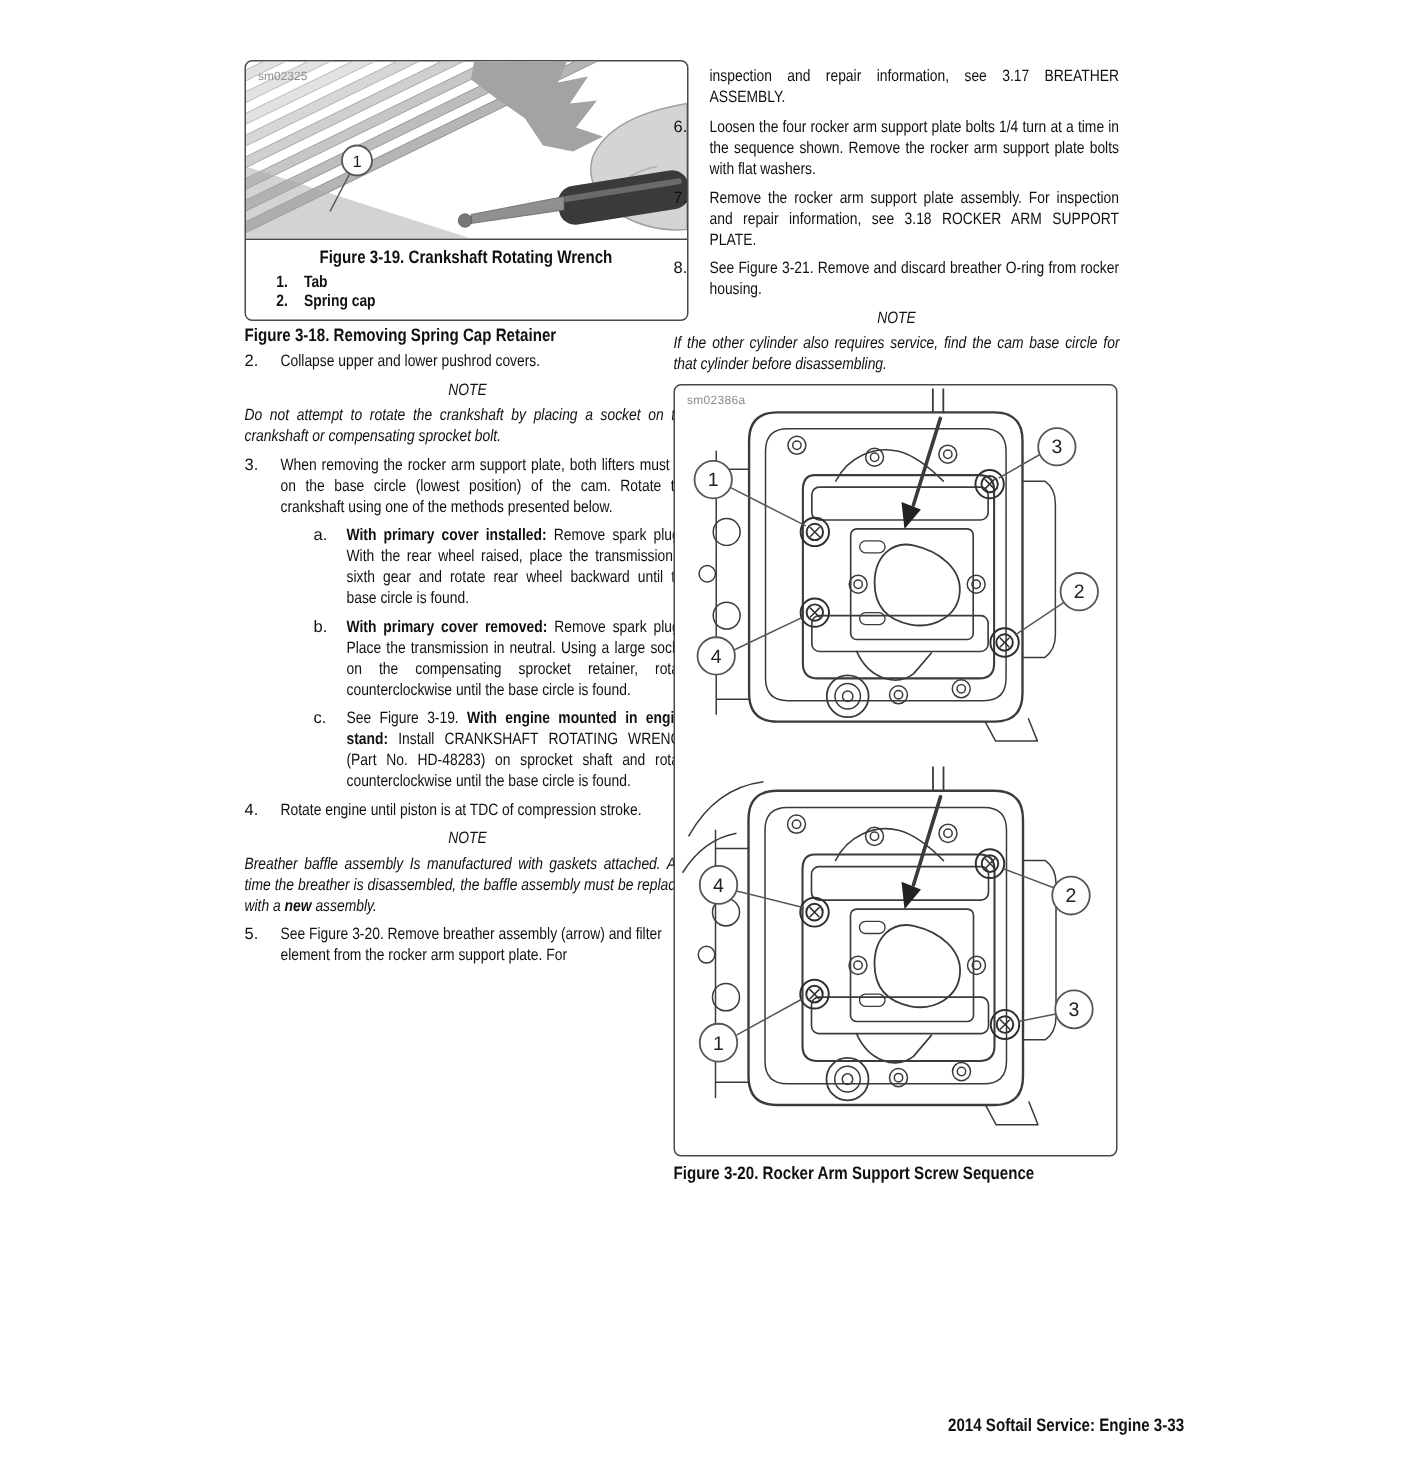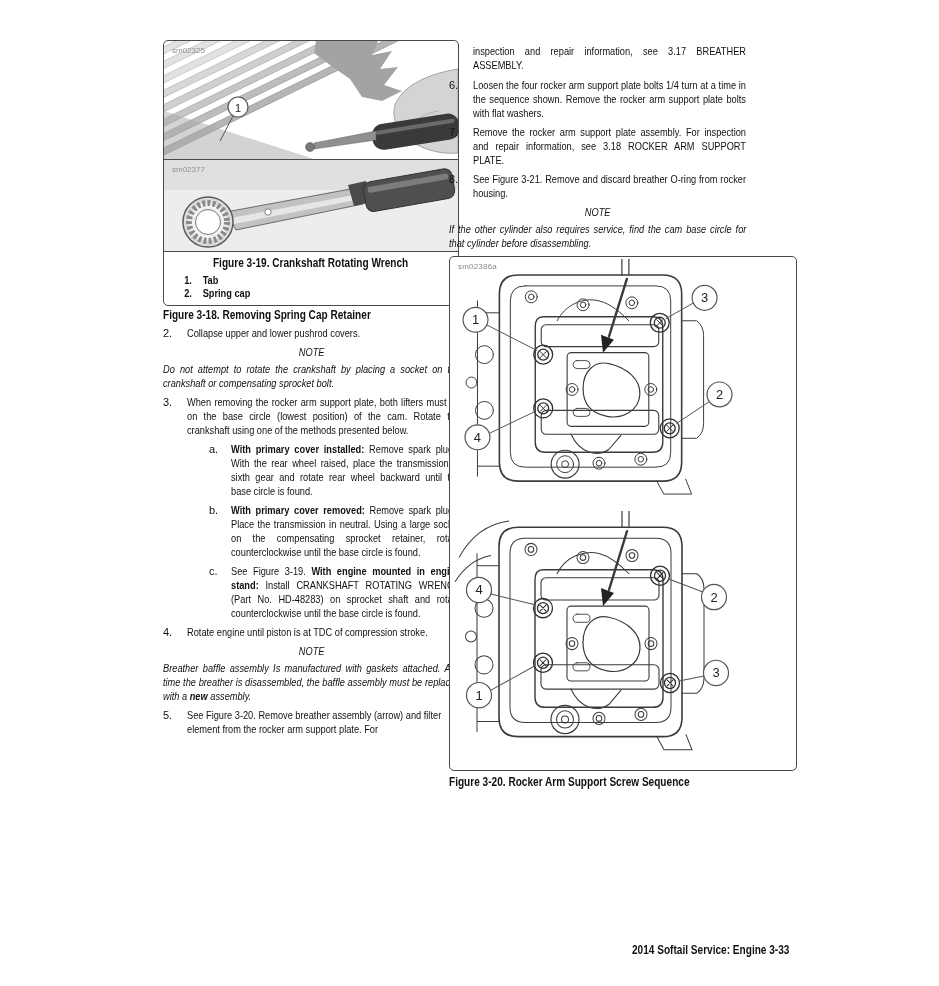--- a/index.html
+++ b/index.html
@@ -43,21 +43,21 @@
   
   .figblock { border:1px solid #4a4a4a; border-radius:5px; width:296px; overflow:hidden; background:#fff; }
   .photo { position:relative; border-bottom:1px solid #4a4a4a; }
   .photo svg { display:block; }
   .figcap-center { text-align:center; padding-top:4px; }
   .legend { padding:3px 0 5px 0; }
   .legend-row { display:flex; font-weight:bold; font-size:11px; line-height:13px; padding-left:24px; }
   .legend-num { flex:none; width:22px; }
 
   
-  .figbox { border:1px solid #4a4a4a; border-radius:5px; width:348px; margin-top:6px; position:relative; background:#fff; padding:2px 1px 3px 1px; }
+  .figbox { border:1px solid #4a4a4a; border-radius:5px; width:296px; margin-top:6px; position:relative; background:#fff; padding:2px 1px 3px 1px; }
   .imglabel-html { position:absolute; left:8px; top:5px; font-size:8px; color:#8a8a8a; letter-spacing:0.2px; }
   .diagram { display:block; }
 
   .footer { position:absolute; top:943px; right:150px; font-weight:bold; font-size:12px; transform:scaleX(0.84); transform-origin:100% 0; white-space:nowrap; }
 
   svg text { font-family:"Liberation Sans", sans-serif; }
   .imglabel { font-size:8px; fill:#8f8f8f; }
   .callout-circle { fill:#ffffff; stroke:#555555; stroke-width:1.2; }
   .callout-num { font-size:13px; fill:#222222; text-anchor:middle; }
   .leader { stroke:#555555; stroke-width:1; fill:none; }
@@ -161,42 +161,20 @@
             <polygon points="212,90 150,102 150,108 212,99" fill="#909090" stroke="#606060" stroke-width="0.5"></polygon>
             <circle cx="146" cy="106" r="4.5" fill="#777" stroke="#555" stroke-width="0.5"></circle>
           </g>
           <line x1="69" y1="75" x2="56" y2="100" class="leader"></line>
           <circle cx="74" cy="66" r="10" class="callout-circle"></circle>
           <text x="74" y="70.5" text-anchor="middle" font-size="11" fill="#222">1</text>
           <text x="8" y="12" class="imglabel">sm02325</text>
         </svg>
       </div>
 
-      <div class="photo" style="height:92px;">
-        <svg viewBox="0 0 294 91" width="294" height="91">
-          <rect x="0" y="0" width="294" height="91" fill="#ededed"></rect>
-          <rect x="0" y="0" width="294" height="30" fill="#e0e0e0"></rect>
-
-          <polygon points="62,52 192,28 199,44 72,70" fill="#c2c2c2" stroke="#6b6b6b" stroke-width="1"></polygon>
-          <polygon points="66,58 190,35 192,40 70,64" fill="#e6e6e6" stroke="none"></polygon>
-          <circle cx="104" cy="52" r="3.2" fill="#fff" stroke="#6b6b6b" stroke-width="0.8"></circle>
-
-          <polygon points="184,25 202,21 208,42 190,46" fill="#4a4a4a"></polygon>
-
-          <g transform="rotate(-10 240 30)">
-            <rect x="200" y="16" width="90" height="30" rx="8" fill="#4f4f4f" stroke="#333" stroke-width="1"></rect>
-            <rect x="204" y="21" width="82" height="6" rx="3" fill="#7c7c7c"></rect>
-          </g>
-
-          <circle cx="44" cy="62" r="25" fill="#dcdcdc" stroke="#5a5a5a" stroke-width="1.5"></circle>
-          <circle cx="44" cy="62" r="19" fill="#f2f2f2" stroke="#8a8a8a" stroke-width="6" stroke-dasharray="3,2.2"></circle>
-          <circle cx="44" cy="62" r="12.5" fill="#ffffff" stroke="#777" stroke-width="1"></circle>
-          <text x="8" y="12" class="imglabel">sm02377</text>
-        </svg>
-      </div>
 
       <figcaption class="figcap figcap-center cw w-box">Figure 3-19. Crankshaft Rotating Wrench</figcaption>
 
       <div class="legend">
         <div class="legend-row cw w-box">
           <span class="legend-num">1.</span>
           <span>Tab</span>
         </div>
         <div class="legend-row cw w-box">
           <span class="legend-num">2.</span>

